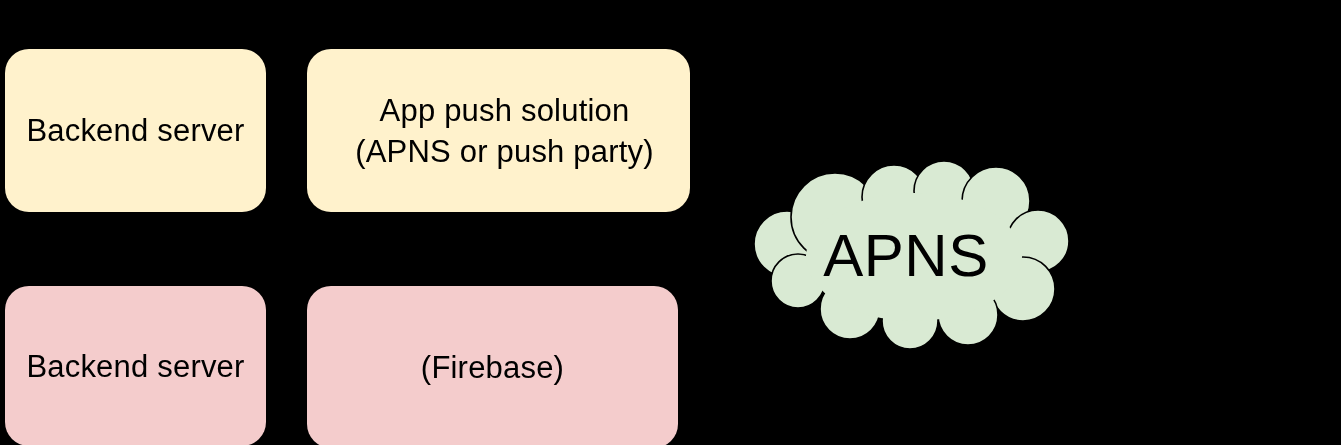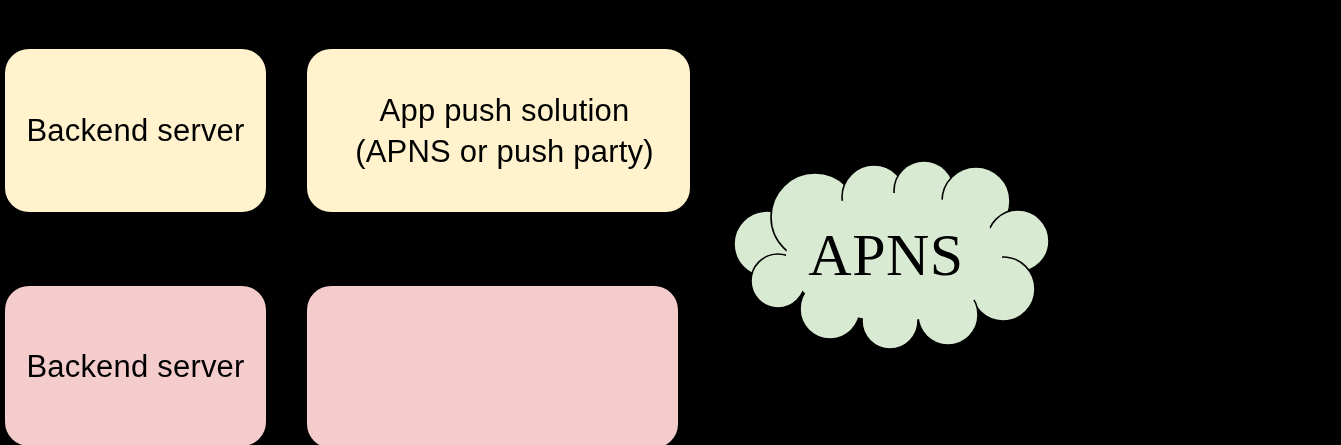--- a/index.html
+++ b/index.html
@@ -31,25 +31,24 @@
   }
   .node-yellow { background: #fff2cc; }
   .node-pink   { background: #f4cccc; }
   #node-backend-app { left: 5px;   top: 13px;  width: 261px; height: 163px; }
   #node-app-push    { left: 307px; top: 13px;  width: 371px; height: 163px; padding-left: 12px; }
   #node-backend-sdk { left: 5px;   top: 250px; width: 261px; height: 160px; }
   #node-sdk-push    { left: 307px; top: 250px; width: 371px; height: 162px; }
 
   .cloud-wrap {
     position: absolute;
-    left: 712px;
+    left: 732px;
     top: 113px;
     width: 348px;
     height: 212px;
-    font-family: Liberation Serif, serif;
   }
   .cloud-svg {
     position: absolute;
     left: 0; top: 0;
     width: 100%; height: 100%;
   }
   .cloud-group {
     fill: #d9ead3;
     stroke: #000000;
     stroke-width: 1.6;
@@ -78,20 +77,21 @@
   <div class="node node-yellow" id="node-app-push" style="background-color: rgb(255, 242, 204); color: rgb(0, 0, 0);">
     <div>App push solution</div>
     <div>(APNS or push party)</div>
   </div>
 
   <div class="node node-pink" id="node-backend-sdk" style="background-color: rgb(244, 204, 204); color: rgb(0, 0, 0);">
     <div>Backend server</div>
   </div>
 
   <div class="node node-pink" id="node-sdk-push" style="background-color: rgb(244, 204, 204); color: rgb(0, 0, 0);">
+    <div>(Firebase)</div>
   </div>
 
   <div class="cloud-wrap">
     <svg class="cloud-svg" viewBox="0 0 348 212">
       <g class="cloud-group" style="fill: rgb(217, 234, 211); stroke: rgb(0, 0, 0);">
         <circle cx="55" cy="95" r="33"></circle>
         <circle cx="103" cy="68" r="44"></circle>
         <circle cx="162" cy="48" r="32"></circle>
         <circle cx="212" cy="42" r="30"></circle>
         <circle cx="264" cy="52" r="34"></circle>

